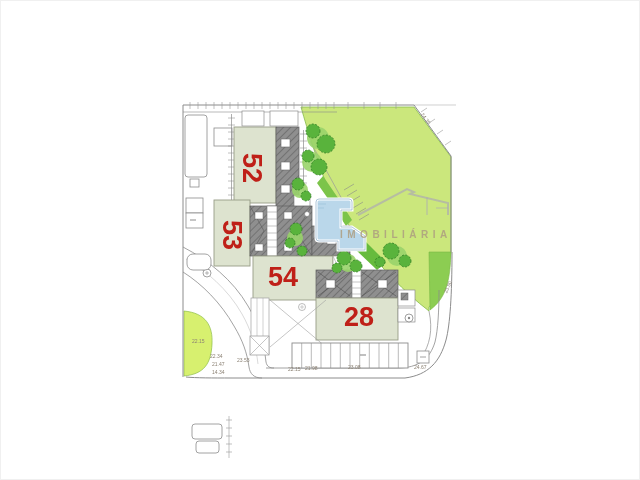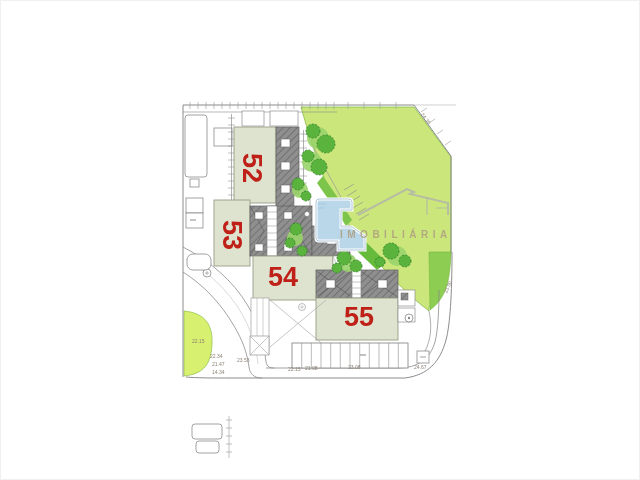--- a/index.html
+++ b/index.html
@@ -195,21 +195,21 @@
       <path d="M358,215 L407,189 L414,192 L410,194 L448,203 L448,215"></path>
       <path d="M427,197 L427,215 M436,208 L448,208" stroke-width="1.2"></path>
     </g>
   </svg>
 
   <div class="wm-sub">IMOBILIÁRIA</div>
 
   <div class="bnum rot90 layer-num" style="left:229px;top:147px;width:46px;height:42px;">52</div>
   <div class="bnum rot90 layer-num" style="left:209px;top:214px;width:46px;height:42px;">53</div>
   <div class="bnum layer-num" style="left:260px;top:256px;width:46px;height:42px;">54</div>
-  <div class="bnum layer-num" style="left:336px;top:296px;width:46px;height:42px;">55</div>
+  <div class="bnum layer-num" style="left:336px;top:296px;width:46px;height:42px;">28</div>
 
   <div class="dim" style="left:424px;top:112px;transform:rotate(53deg) scale(0.72);">24.35</div>
   <div class="dim" style="left:443px;top:292px;transform:rotate(-68deg) scale(0.72);">23.50</div>
   <div class="dim" style="left:192px;top:339px;">22.15</div>
   <div class="dim" style="left:210px;top:354px;">22.34</div>
   <div class="dim" style="left:212px;top:362px;">21.47</div>
   <div class="dim" style="left:212px;top:370px;">14.34</div>
   <div class="dim" style="left:237px;top:358px;">23.53</div>
   <div class="dim" style="left:288px;top:367px;">22.15</div>
   <div class="dim" style="left:305px;top:366px;">21.98</div>

